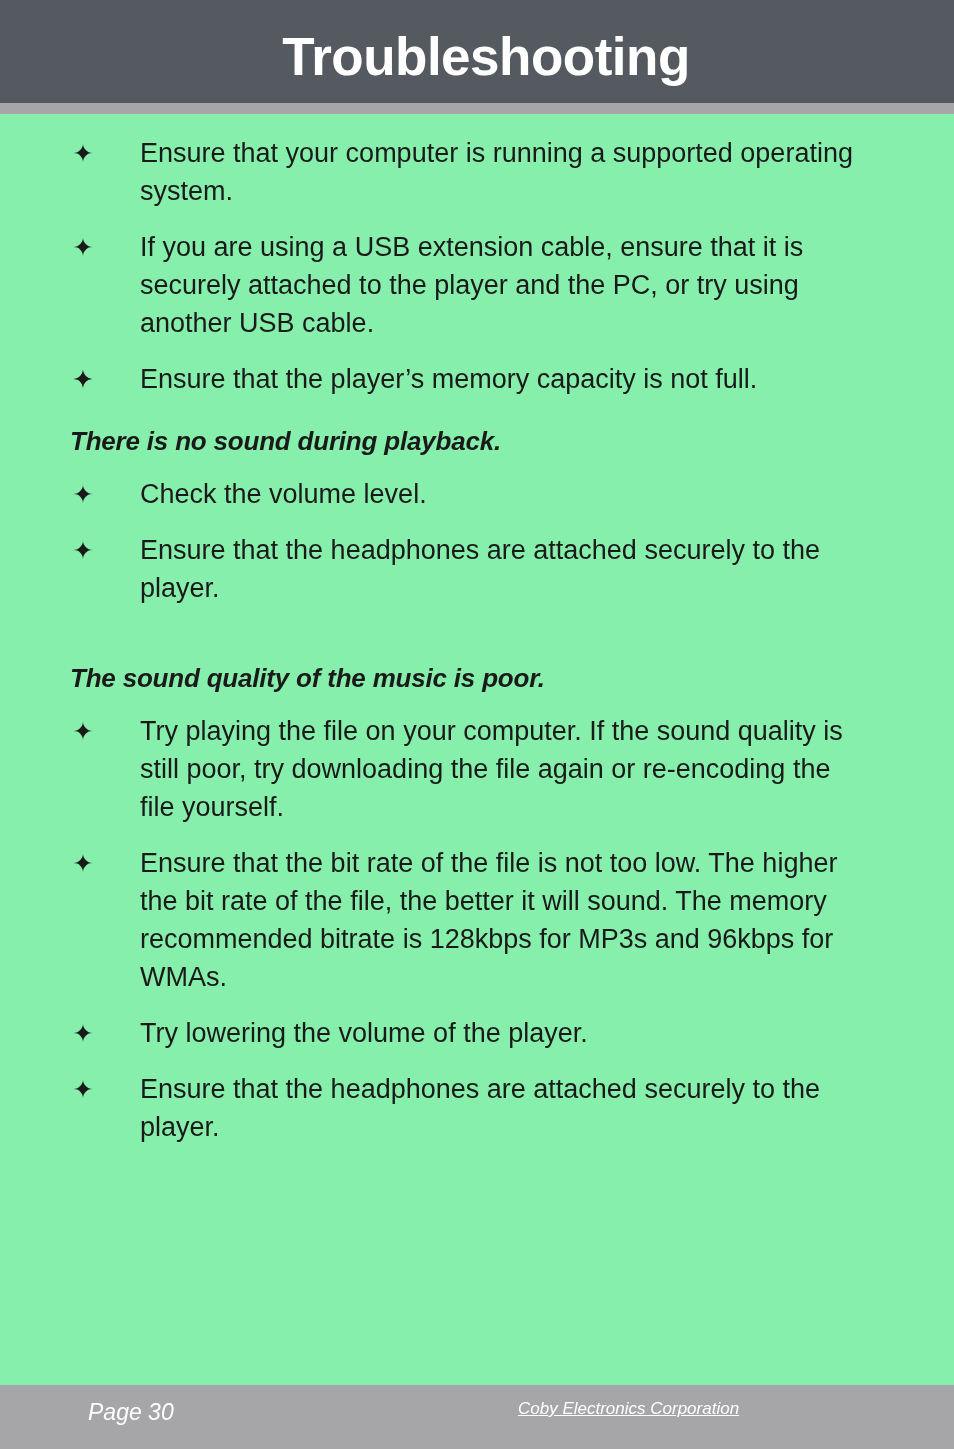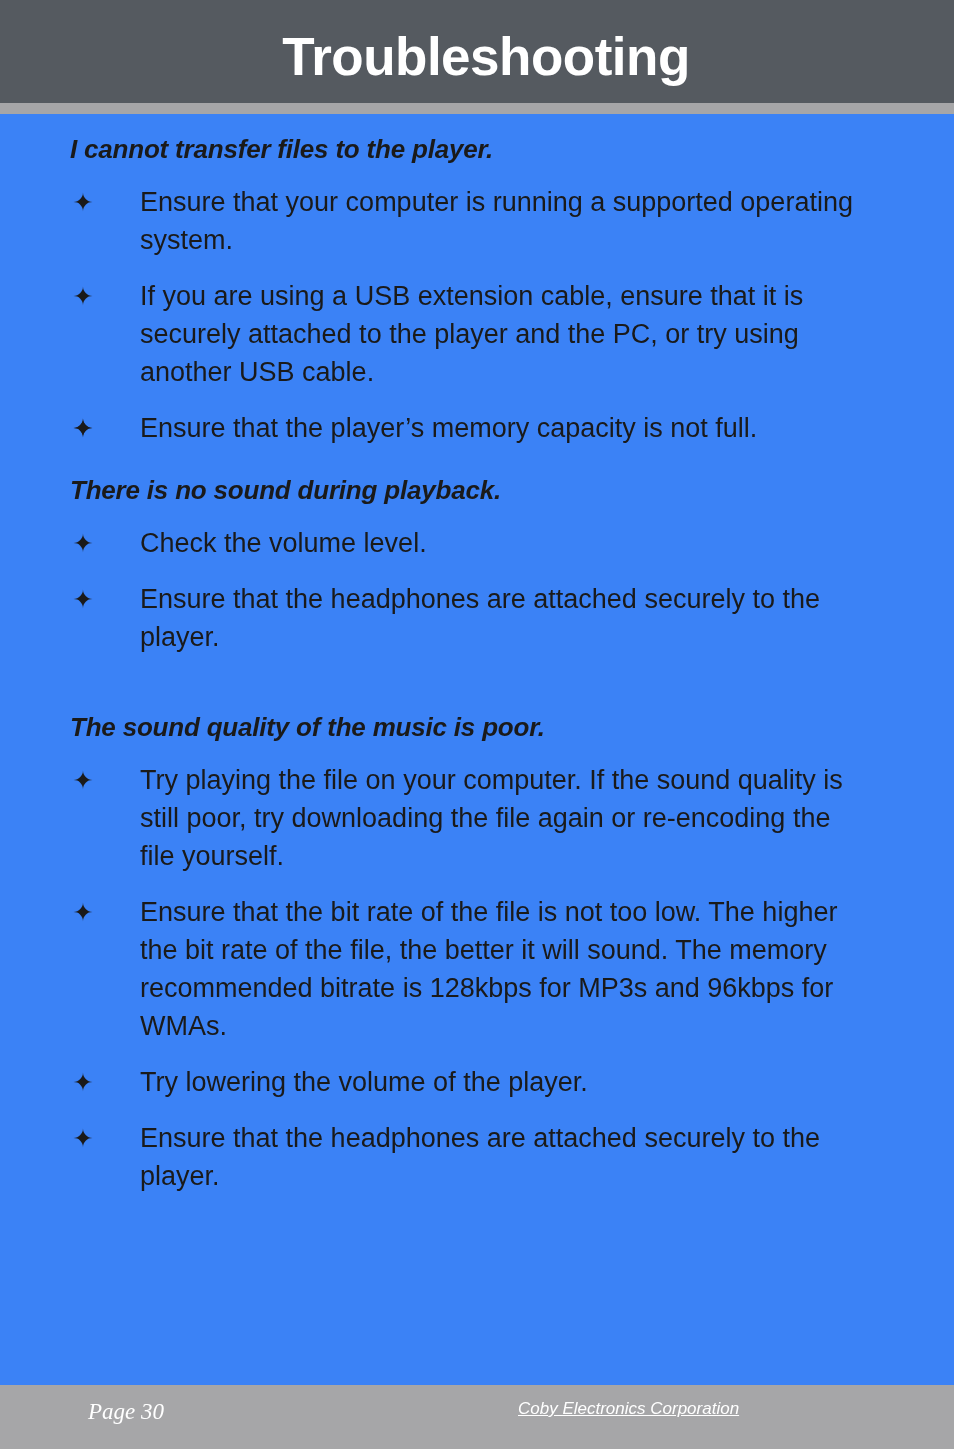--- a/index.html
+++ b/index.html
@@ -11,21 +11,21 @@
     height: 1449px;
     background: #ffffff;
     font-family: "Liberation Sans", sans-serif;
     overflow: hidden;
     position: relative;
   }
   .page {
     position: relative;
     width: 954px;
     height: 1449px;
-    background: #3b82f6;
+    background: #86efac;
   }
 
   
   .header-bar {
     position: absolute;
     top: 0;
     left: 0;
     width: 954px;
     height: 103px;
     background: #555a60;
@@ -114,21 +114,21 @@
     top: 1385px;
     width: 954px;
     height: 64px;
     background: #a6a6a8;
   }
   .footer-page {
     position: absolute;
     left: 88px;
     top: 14px;
     color: #ffffff;
-    font-family: Liberation Serif, serif;
+    font-family: Liberation Sans, sans-serif;
     font-style: italic;
     font-size: 23px;
   }
   .footer-company {
     position: absolute;
     left: 518px;
     top: 14px;
     color: #ffffff;
     font-family: "Liberation Sans", sans-serif;
     font-style: italic;
@@ -142,21 +142,20 @@
 <div class="page">
 
   <div class="header-bar">
     <div class="header-title">Troubleshooting</div>
   </div>
   <div class="header-rule"></div>
 
   <div class="content">
 
     <div class="section section-1">
-      <div class="section-heading">I cannot transfer files to the player.</div>
       <ul class="bullet-list">
         <li class="bullet-item">
           <span class="bullet-icon">✦</span>
           <span>Ensure that your computer is running a supported operating system.</span>
         </li>
         <li class="bullet-item">
           <span class="bullet-icon">✦</span>
           <span>If you are using a USB extension cable, ensure that it is securely attached to the player and the PC, or try using another USB cable.</span>
         </li>
         <li class="bullet-item">

